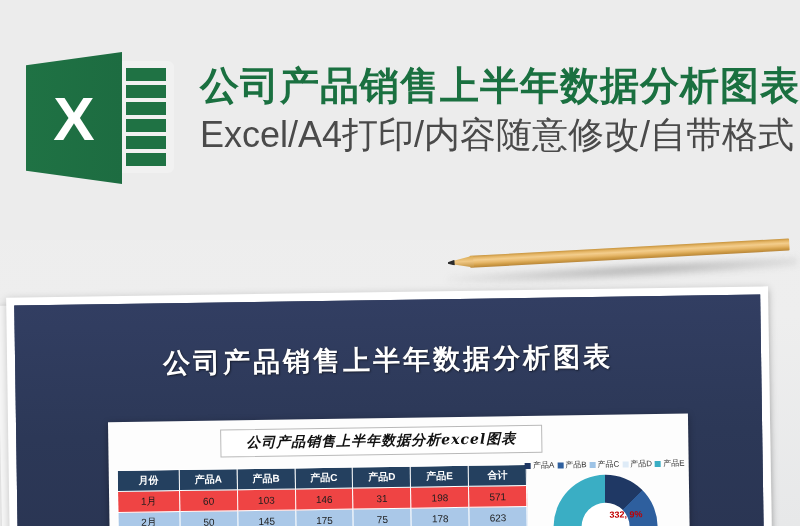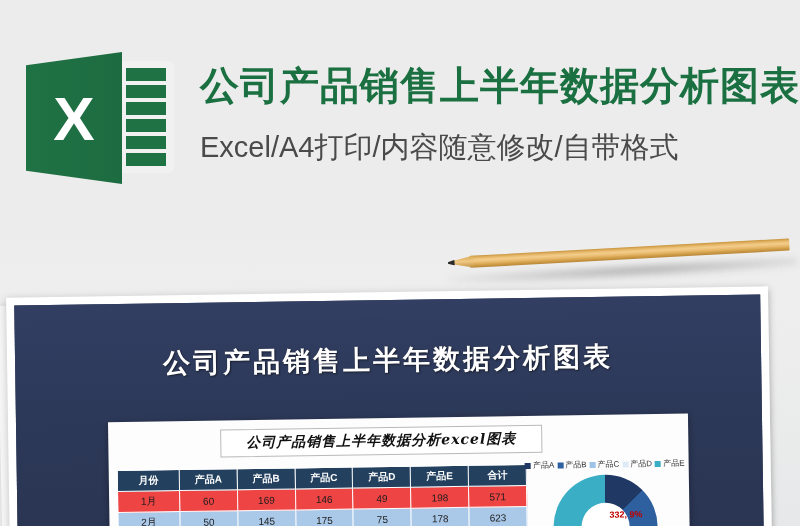--- a/index.html
+++ b/index.html
@@ -93,22 +93,22 @@
   }
   .main-title {
     font-size: 39px;
     font-weight: bold;
     color: #1a7040;
     line-height: 1.15;
     white-space: nowrap;
     letter-spacing: 1px;
   }
   .sub-title {
-    margin-top: 19px;
-    font-size: 29px;
+    margin-top: 2px;
+    font-size: 36px;
     color: #4a4a4a;
     white-space: nowrap;
     letter-spacing: 0px;
     font-weight: normal;
   }
 
   
   .pencil-wrap {
     position: absolute;
     left: 448px; top: 253px;
@@ -401,23 +401,23 @@
                 <th>产品C</th>
                 <th>产品D</th>
                 <th>产品E</th>
                 <th>合计</th>
               </tr>
             </thead>
             <tbody>
               <tr>
                 <td>1月</td>
                 <td>60</td>
-                <td>169</td>
+                <td>103</td>
                 <td>146</td>
-                <td>49</td>
+                <td>31</td>
                 <td>198</td>
                 <td>571</td>
               </tr>
               <tr class="alt">
                 <td>2月</td>
                 <td>50</td>
                 <td>145</td>
                 <td>175</td>
                 <td>75</td>
                 <td>178</td>

